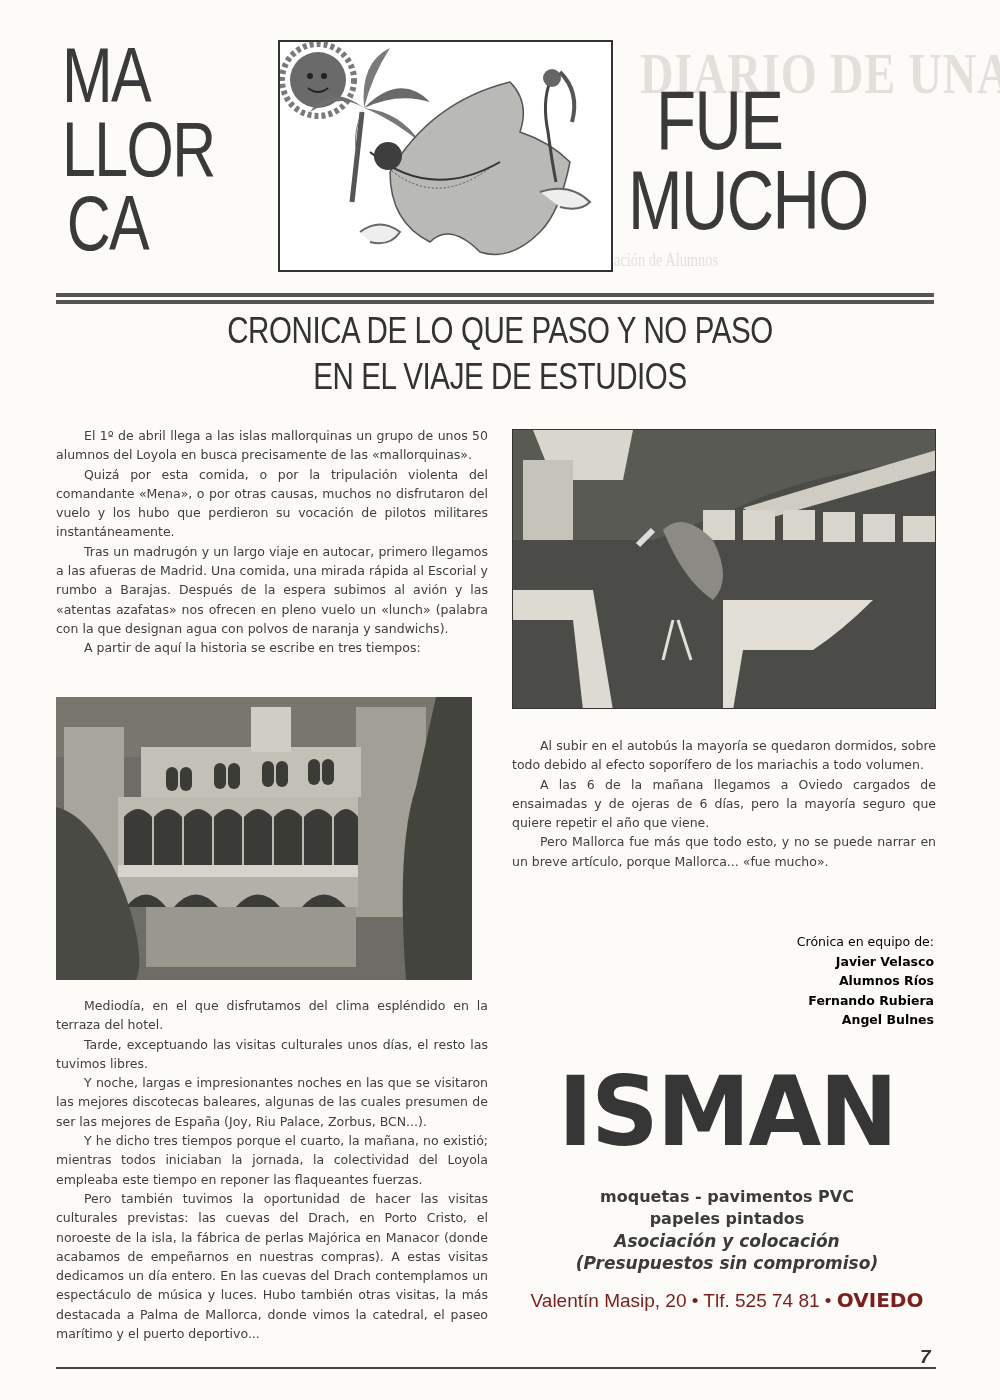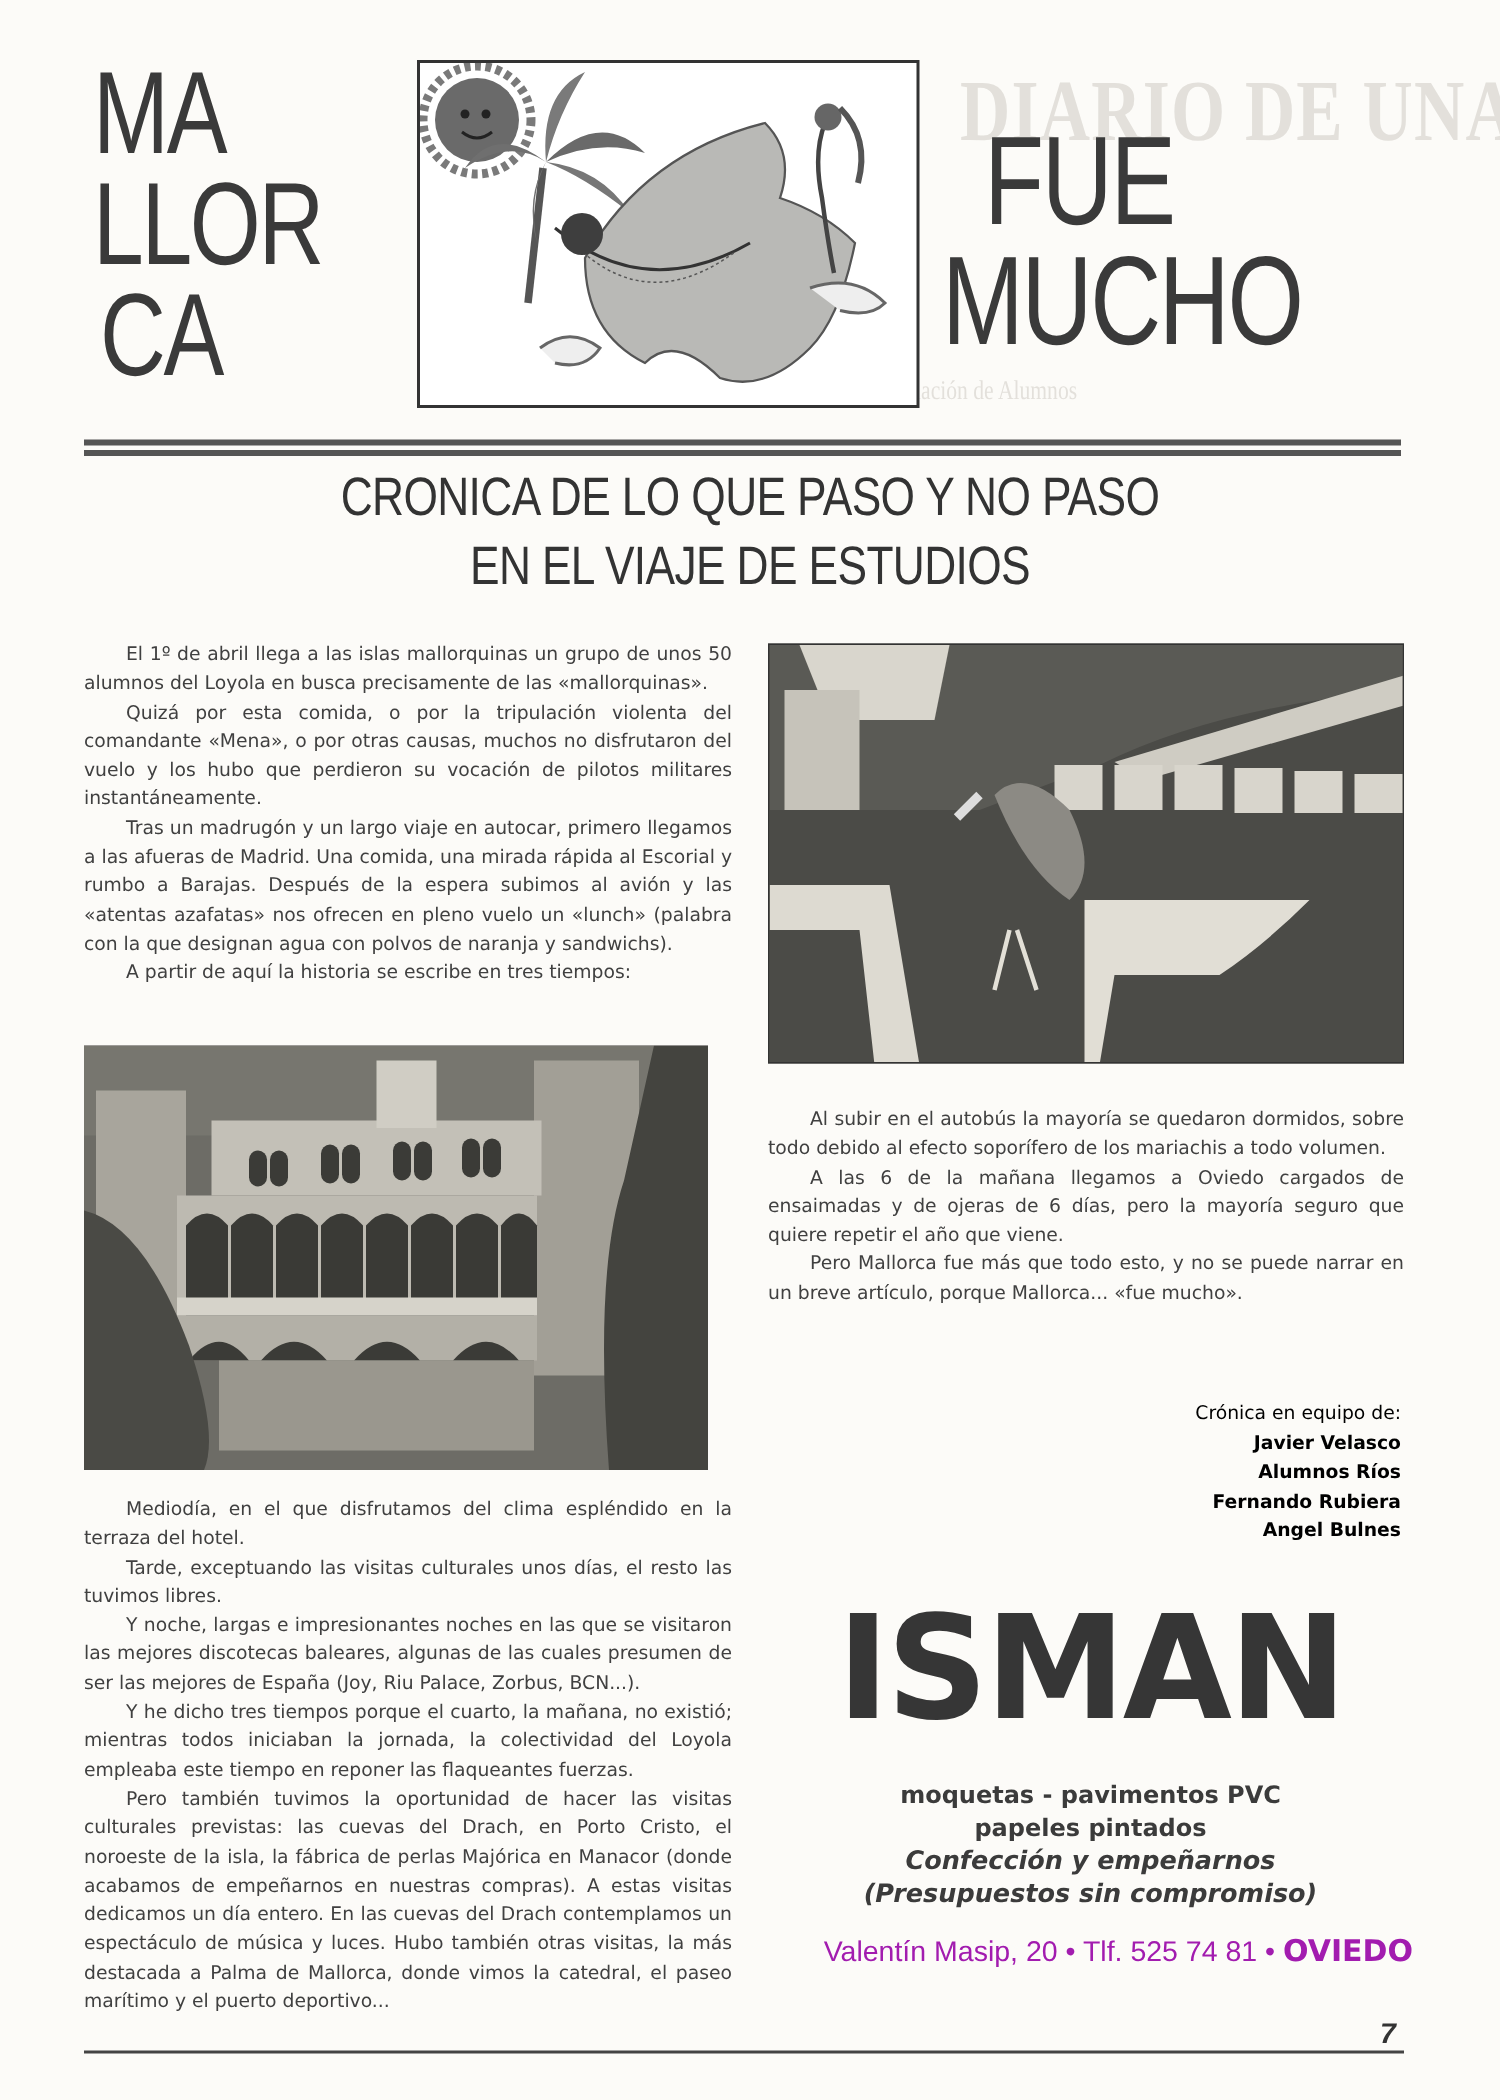--- a/index.html
+++ b/index.html
@@ -46,21 +46,21 @@
   .credits { position: absolute; right: 66px; top: 932px; text-align: right; font-family: "DejaVu Sans", sans-serif; font-size: 12.5px; line-height: 19.5px; color: #000000; }
   .credits .intro { font-weight: normal; }
   .credits .name { font-weight: bold; }
 
   
   .ad { position: absolute; left: 512px; top: 1060px; width: 430px; height: 280px; text-align: center; }
   .ad .brand { font-family: "DejaVu Sans", sans-serif; font-weight: bold; font-size: 96px; line-height: 96px; color: #363636; letter-spacing: -2px; margin-top: 4px; transform: scaleX(0.98); }
   .ad .svc { font-family: "DejaVu Sans", sans-serif; font-weight: bold; font-size: 16px; line-height: 22px; color: #3b3b3b; }
   .ad .svc.first { margin-top: 26px; }
   .ad .svc.it { font-style: italic; font-size: 17px; }
-  .ad .addr { margin-top: 14px; font-family: "Liberation Sans", sans-serif; font-size: 19px; color: #a21caf; text-align: right; }
+  .ad .addr { margin-top: 14px; font-family: "Liberation Sans", sans-serif; font-size: 19px; color: #7f1d1d; }
   .ad .addr b { font-family: "DejaVu Sans", sans-serif; font-weight: bold; font-size: 20px; }
 
   
   .foot-rule { position: absolute; left: 56px; top: 1367px; width: 880px; height: 2px; background: #444; }
   .page-num { position: absolute; left: 920px; top: 1346px; font-family: "Liberation Sans", sans-serif; font-weight: bold; font-style: italic; font-size: 19px; color: #333; }
 </style>
 </head>
 <body>
 
 <div class="page">
@@ -214,21 +214,21 @@
     <div class="name">Javier Velasco</div>
     <div class="name">Alumnos Ríos</div>
     <div class="name">Fernando Rubiera</div>
     <div class="name">Angel Bulnes</div>
   </div>
 
   <div class="ad">
     <div class="brand">ISMAN</div>
     <div class="svc first">moquetas - pavimentos PVC</div>
     <div class="svc">papeles pintados</div>
-    <div class="svc it">Confección y empeñarnos</div>
+    <div class="svc it">Asociación y colocación</div>
     <div class="svc it">(Presupuestos sin compromiso)</div>
     <div class="addr">
       <span>Valentín Masip, 20 • Tlf. 525 74 81 •</span>
       <b>OVIEDO</b>
     </div>
   </div>
 
   <div class="foot-rule"></div>
   <div class="page-num">7</div>
 </div>

